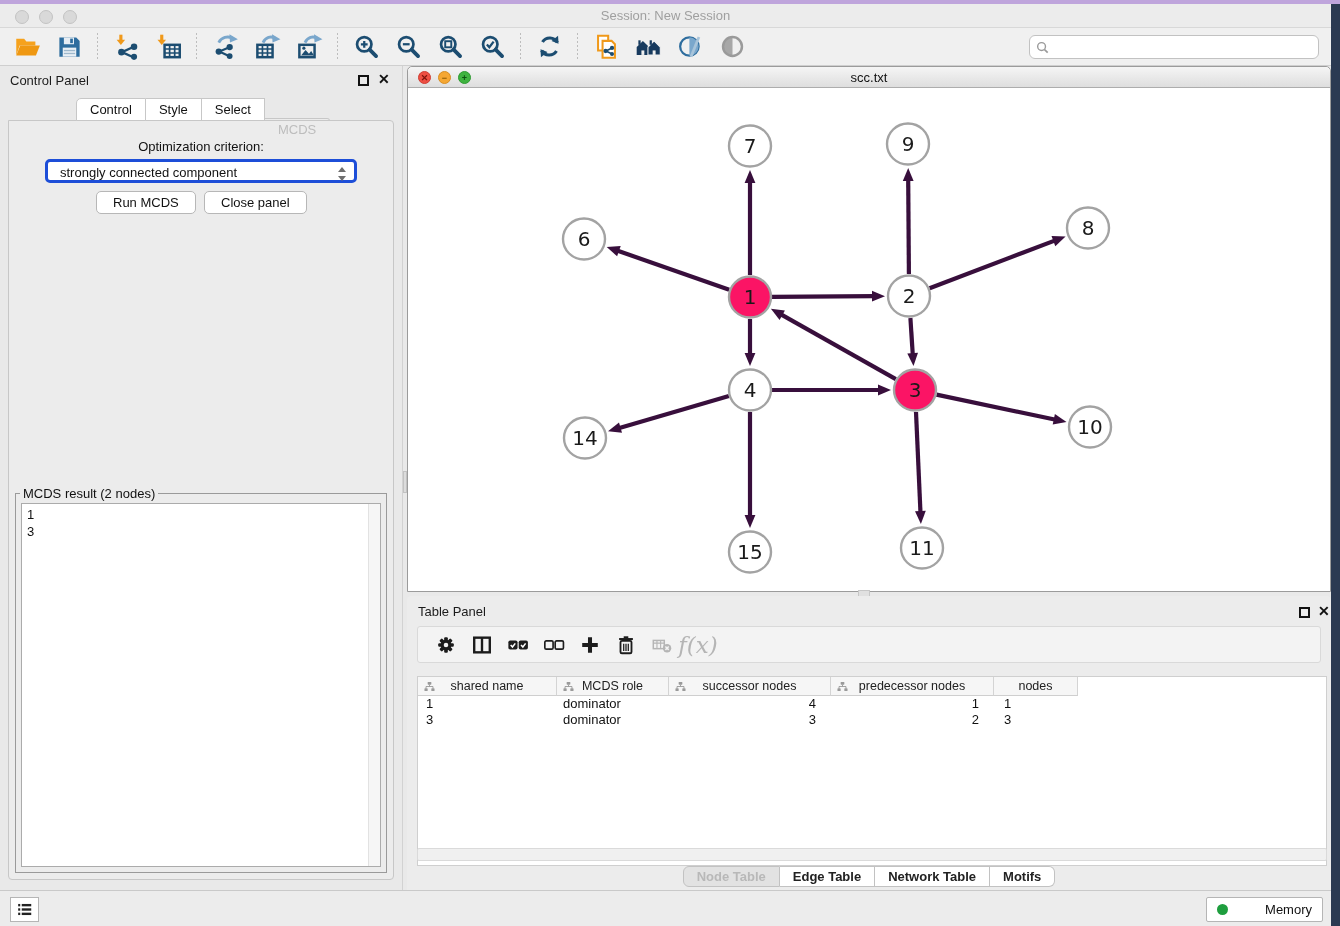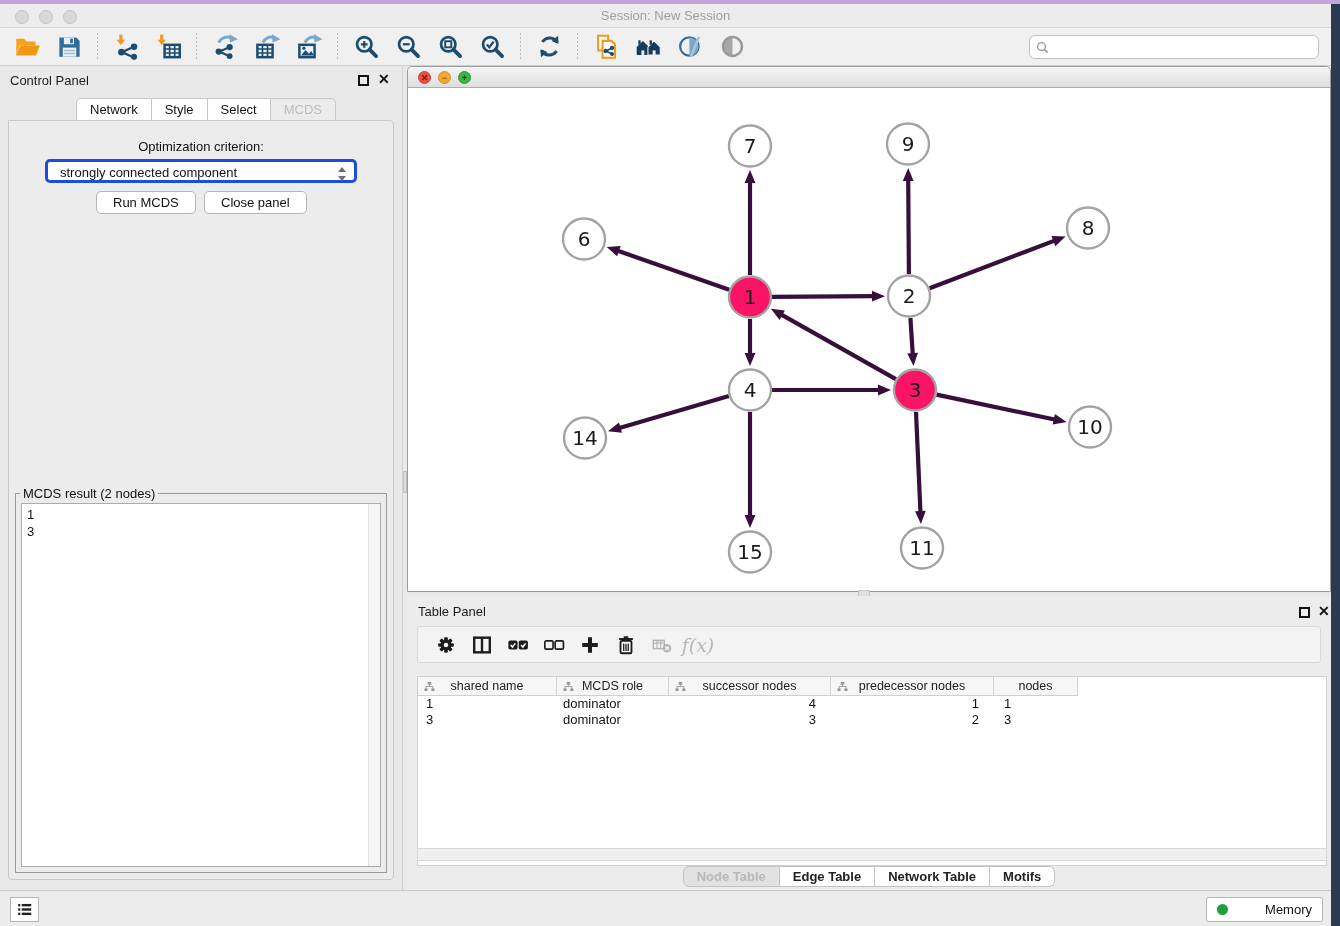--- a/index.html
+++ b/index.html
@@ -27,21 +27,21 @@
   
   #control-panel { position:absolute; left:0; top:62px; width:402px; height:826px; background:#e9e9e9; }
   #control-panel-title { position:absolute; left:10px; top:7px; font-size:13px; color:#1c1c1c; }
   .panel-float { position:absolute; top:9px; width:11px; height:11px; border:2px solid #111; }
   .panel-close { position:absolute; top:4px; font-size:14px; font-weight:bold; color:#111; line-height:18px; }
   #control-panel .panel-float { left:358px; } #control-panel .panel-close { left:378px; }
 
   #control-tabs { position:absolute; left:76px; top:32px; display:flex; height:23px; z-index:2; }
   .ctab { padding:0 13px; font-size:13px; line-height:21px; background:#fff; border:1px solid #c7c7c7; border-left:none; color:#111; }
   .ctab:first-child { border-left:1px solid #c7c7c7; border-radius:5px 0 0 0; }
-  .ctab.active { background:#ececec; color:#bdbdbd; border-radius:0 5px 0 0; }
+  .ctab.active { background:#ececec; color:#bdbdbd; border-radius:0 5px 0 0;margin-top:20px; }
 
   #cp-content { position:absolute; left:8px; top:54px; width:386px; height:760px; background:#ececec; border:1px solid #c7c7c7; border-radius:0 4px 4px 4px; }
   #opt-label { position:absolute; left:0; right:0; top:18px; text-align:center; font-size:13px; color:#111; }
   #criterion-select { position:absolute; left:36px; top:38px; width:312px; height:24px; background:#fff; border:3px solid #1d4ed8; border-radius:5px; font-size:13px; line-height:22px; padding-left:12px; color:#111; }
   #criterion-select svg { position:absolute; right:7px; top:4px; }
   .cp-btn { position:absolute; top:70px; height:23px; background:#fff; border:1px solid #b7b7b7; border-radius:5px; font-size:13px; color:#111; font-family:"Liberation Sans",sans-serif; padding:0 16px; }
   #run-btn { left:87px; } #closepanel-btn { left:195px; }
 
   #result-fieldset { position:absolute; left:6px; top:372px; width:372px; height:380px; border:1px solid #9a9a9a; }
   #result-legend { position:absolute; left:4px; top:-8px; background:#ececec; font-size:13px; padding:0 3px; color:#111; }
@@ -65,21 +65,21 @@
 
   #h-handle { position:absolute; left:858px; top:586px; width:12px; height:8px; background:#e0e0e0; border:1px solid #c6c6c6; }
 
   
   #table-panel { position:absolute; left:407px; top:592px; width:924px; height:296px; background:#ececec; border-radius:4px 4px 0 0; }
   #table-panel-title { position:absolute; left:11px; top:8px; font-size:13px; color:#1c1c1c; }
   #table-panel .panel-float { left:892px; top:11px; } #table-panel .panel-close { left:911px; top:6px; }
   #table-toolbar { position:absolute; left:10px; top:30px; width:904px; height:37px; background:#f3f3f3; border:1px solid #d9d9d9; border-radius:3px; display:flex; align-items:center; padding-left:10px; }
   #table-toolbar .tb-btn { width:36px; height:30px; }
   #table-toolbar .tb-btn svg { width:22px; height:22px; }
-  .fx-label { font-size:19px; color:#b5b5b5; font-family:"DejaVu Serif", serif; font-style:italic; }
+  .fx-label { font-size:23px; color:#b5b5b5; font-family:"DejaVu Serif", serif; font-style:italic; }
 
   #data-table { position:absolute; left:10px; top:80px; width:910px; height:190px; background:#fff; border:1px solid #cfcfcf; font-size:13px; }
   #table-header { display:flex; height:19px; }
   .th { background:#f6f6f6; border-right:1px solid #d4d4d4; border-bottom:1px solid #cfcfcf; display:flex; align-items:center; justify-content:center; position:relative; color:#222; font-size:12.5px; }
   .th svg { position:absolute; left:6px; top:4px; }
   .tr { display:flex; height:16px; line-height:16px; color:#111; }
   .td { overflow:hidden; white-space:nowrap; }
 
   #table-scrollstrip { position:absolute; left:10px; top:252px; width:910px; height:13px; background:#f0f0f0; border:1px solid #dadada; border-radius:2px; }
 
@@ -263,21 +263,21 @@
         <line x1="9.2" y1="9.2" x2="12.6" y2="12.6" stroke="#9a9a9a" stroke-width="1.8"></line>
       </svg>
     <input id="search-input" placeholder="" style="">
   </div>
 
   <div id="control-panel">
     <div id="control-panel-title">Control Panel</div>
     <span class="panel-float"></span>
     <span class="panel-close">✕</span>
     <div id="control-tabs">
-        <div class="ctab">Network</div>
+        <div class="ctab">Control</div>
         <div class="ctab">Style</div>
         <div class="ctab">Select</div>
         <div class="ctab active">MCDS</div>
       </div>
     <div id="cp-content">
       <div id="opt-label">Optimization criterion:</div>
       <div id="criterion-select">
         <span>strongly connected component</span>
         <svg width="10" height="16">
             <polygon points="5,1 9,6 1,6" fill="#6e6e6e"></polygon>
@@ -299,20 +299,21 @@
 
   <div id="v-splitter">
       <div id="v-handle"></div>
     </div>
 
   <div id="network-window">
     <div id="net-titlebar">
       <span class="tl tl-close">✕</span>
       <span class="tl tl-min">−</span>
       <span class="tl tl-max">+</span>
+      <div id="net-title">scc.txt</div>
     </div>
     <svg id="graph-canvas" viewBox="0 0 922 503">
         <line x1="342.0" y1="187.0" x2="342.0" y2="93.0" stroke="#380f3c" stroke-width="4.2"></line>
         <polygon points="342.0,82.0 347.4,95.0 336.6,95.0" fill="#380f3c"></polygon>
         <line x1="321.2" y1="201.7" x2="209.0" y2="162.5" stroke="#380f3c" stroke-width="4.2"></line>
         <polygon points="198.7,158.9 212.7,158.1 209.1,168.3" fill="#380f3c"></polygon>
         <line x1="364.0" y1="208.9" x2="466.0" y2="208.2" stroke="#380f3c" stroke-width="4.2"></line>
         <polygon points="477.0,208.2 464.0,213.6 464.0,202.8" fill="#380f3c"></polygon>
         <line x1="342.0" y1="231.0" x2="342.0" y2="267.0" stroke="#380f3c" stroke-width="4.2"></line>
         <polygon points="342.0,278.0 336.6,265.0 347.4,265.0" fill="#380f3c"></polygon>

